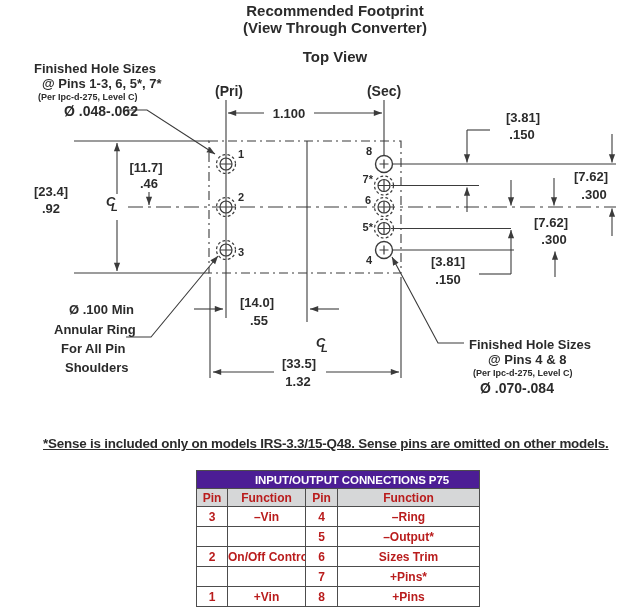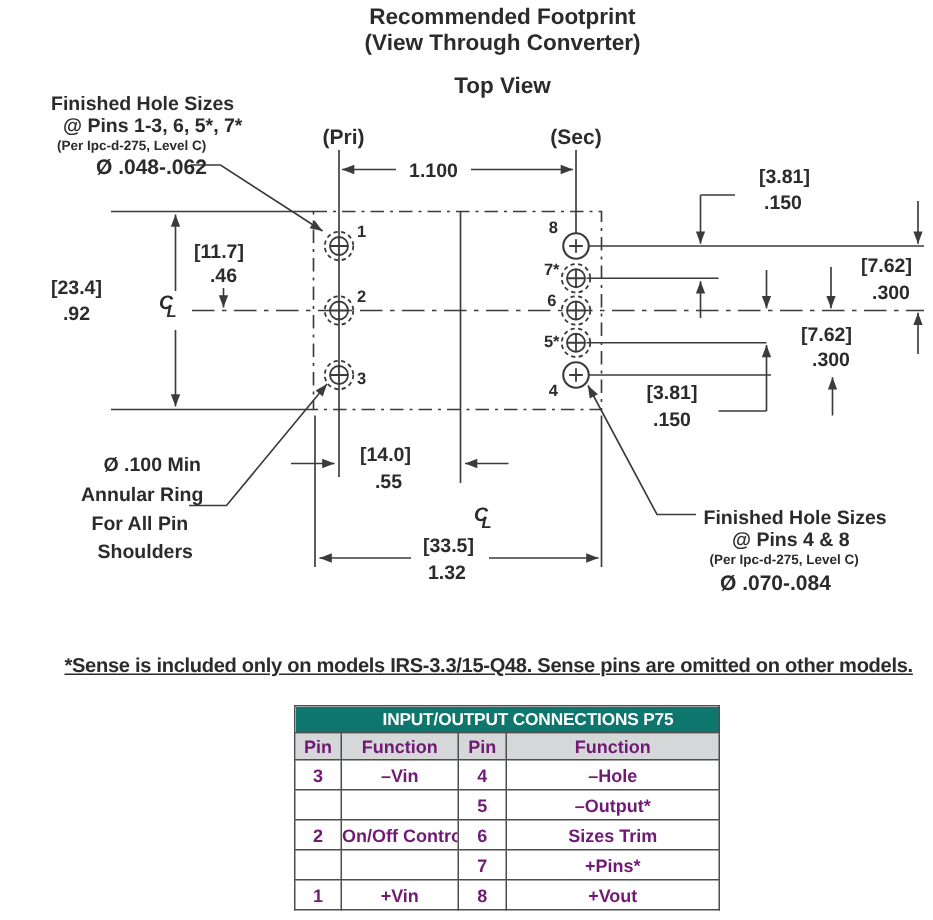--- a/index.html
+++ b/index.html
@@ -14,21 +14,21 @@
   .t-ann{font-size:13px;}
   .t-dia{font-size:14px;}
   .cl text{font-style:italic;font-weight:600;}
   .clc{font-size:13px;}
   .cll{font-size:11px;}
   #note{position:absolute;left:19px;top:436px;width:610px;font-size:13.4px;font-weight:600;
         letter-spacing:-0.2px;color:#2b2b2b;text-decoration:underline;}
   #iotable{position:absolute;left:172px;top:470px;width:283px;border-collapse:collapse;
            table-layout:fixed;font-size:12px;}
   #iotable th,#iotable td{border:1px solid #4d4d4d;padding:0;text-align:center;
-           height:19px;font-weight:600;color:#701a75;overflow:hidden;white-space:nowrap;}
+           height:19px;font-weight:600;color:#b91c1c;overflow:hidden;white-space:nowrap;}
   #iotable .hdr th{height:17px;font-size:11.5px;letter-spacing:-0.1px;}
   #iotable .sub th{height:17px;}
 </style>
 </head>
 <body>
 
 <div id="page">
 
 <svg width="622" height="430" viewBox="0 0 622 430">
   <defs>
@@ -193,35 +193,35 @@
 
 <table id="iotable">
   <colgroup>
         <col style="width:31px">
         <col style="width:78px">
         <col style="width:32px">
         <col style="width:142px">
       </colgroup>
   <thead>
     <tr class="hdr">
-      <th colspan="4" style="background:#0f766e;color:#fff;padding-left:28px;">INPUT/OUTPUT CONNECTIONS P75</th>
+      <th colspan="4" style="background:#4c1d95;color:#fff;padding-left:28px;">INPUT/OUTPUT CONNECTIONS P75</th>
     </tr>
     <tr class="sub" style="background:#d6d7d8;">
       <th>Pin</th>
       <th>Function</th>
       <th>Pin</th>
       <th>Function</th>
     </tr>
   </thead>
   <tbody>
     <tr>
       <td>3</td>
       <td>–Vin</td>
       <td>4</td>
-      <td>–Hole</td>
+      <td>–Ring</td>
     </tr>
     <tr>
       <td></td>
       <td></td>
       <td>5</td>
       <td>–Output*</td>
     </tr>
     <tr>
       <td>2</td>
       <td>On/Off Control</td>
@@ -231,18 +231,18 @@
     <tr>
       <td></td>
       <td></td>
       <td>7</td>
       <td>+Pins*</td>
     </tr>
     <tr>
       <td>1</td>
       <td>+Vin</td>
       <td>8</td>
-      <td>+Vout</td>
+      <td>+Pins</td>
     </tr>
   </tbody>
 </table>
 
 </div>
 
 </body></html>

